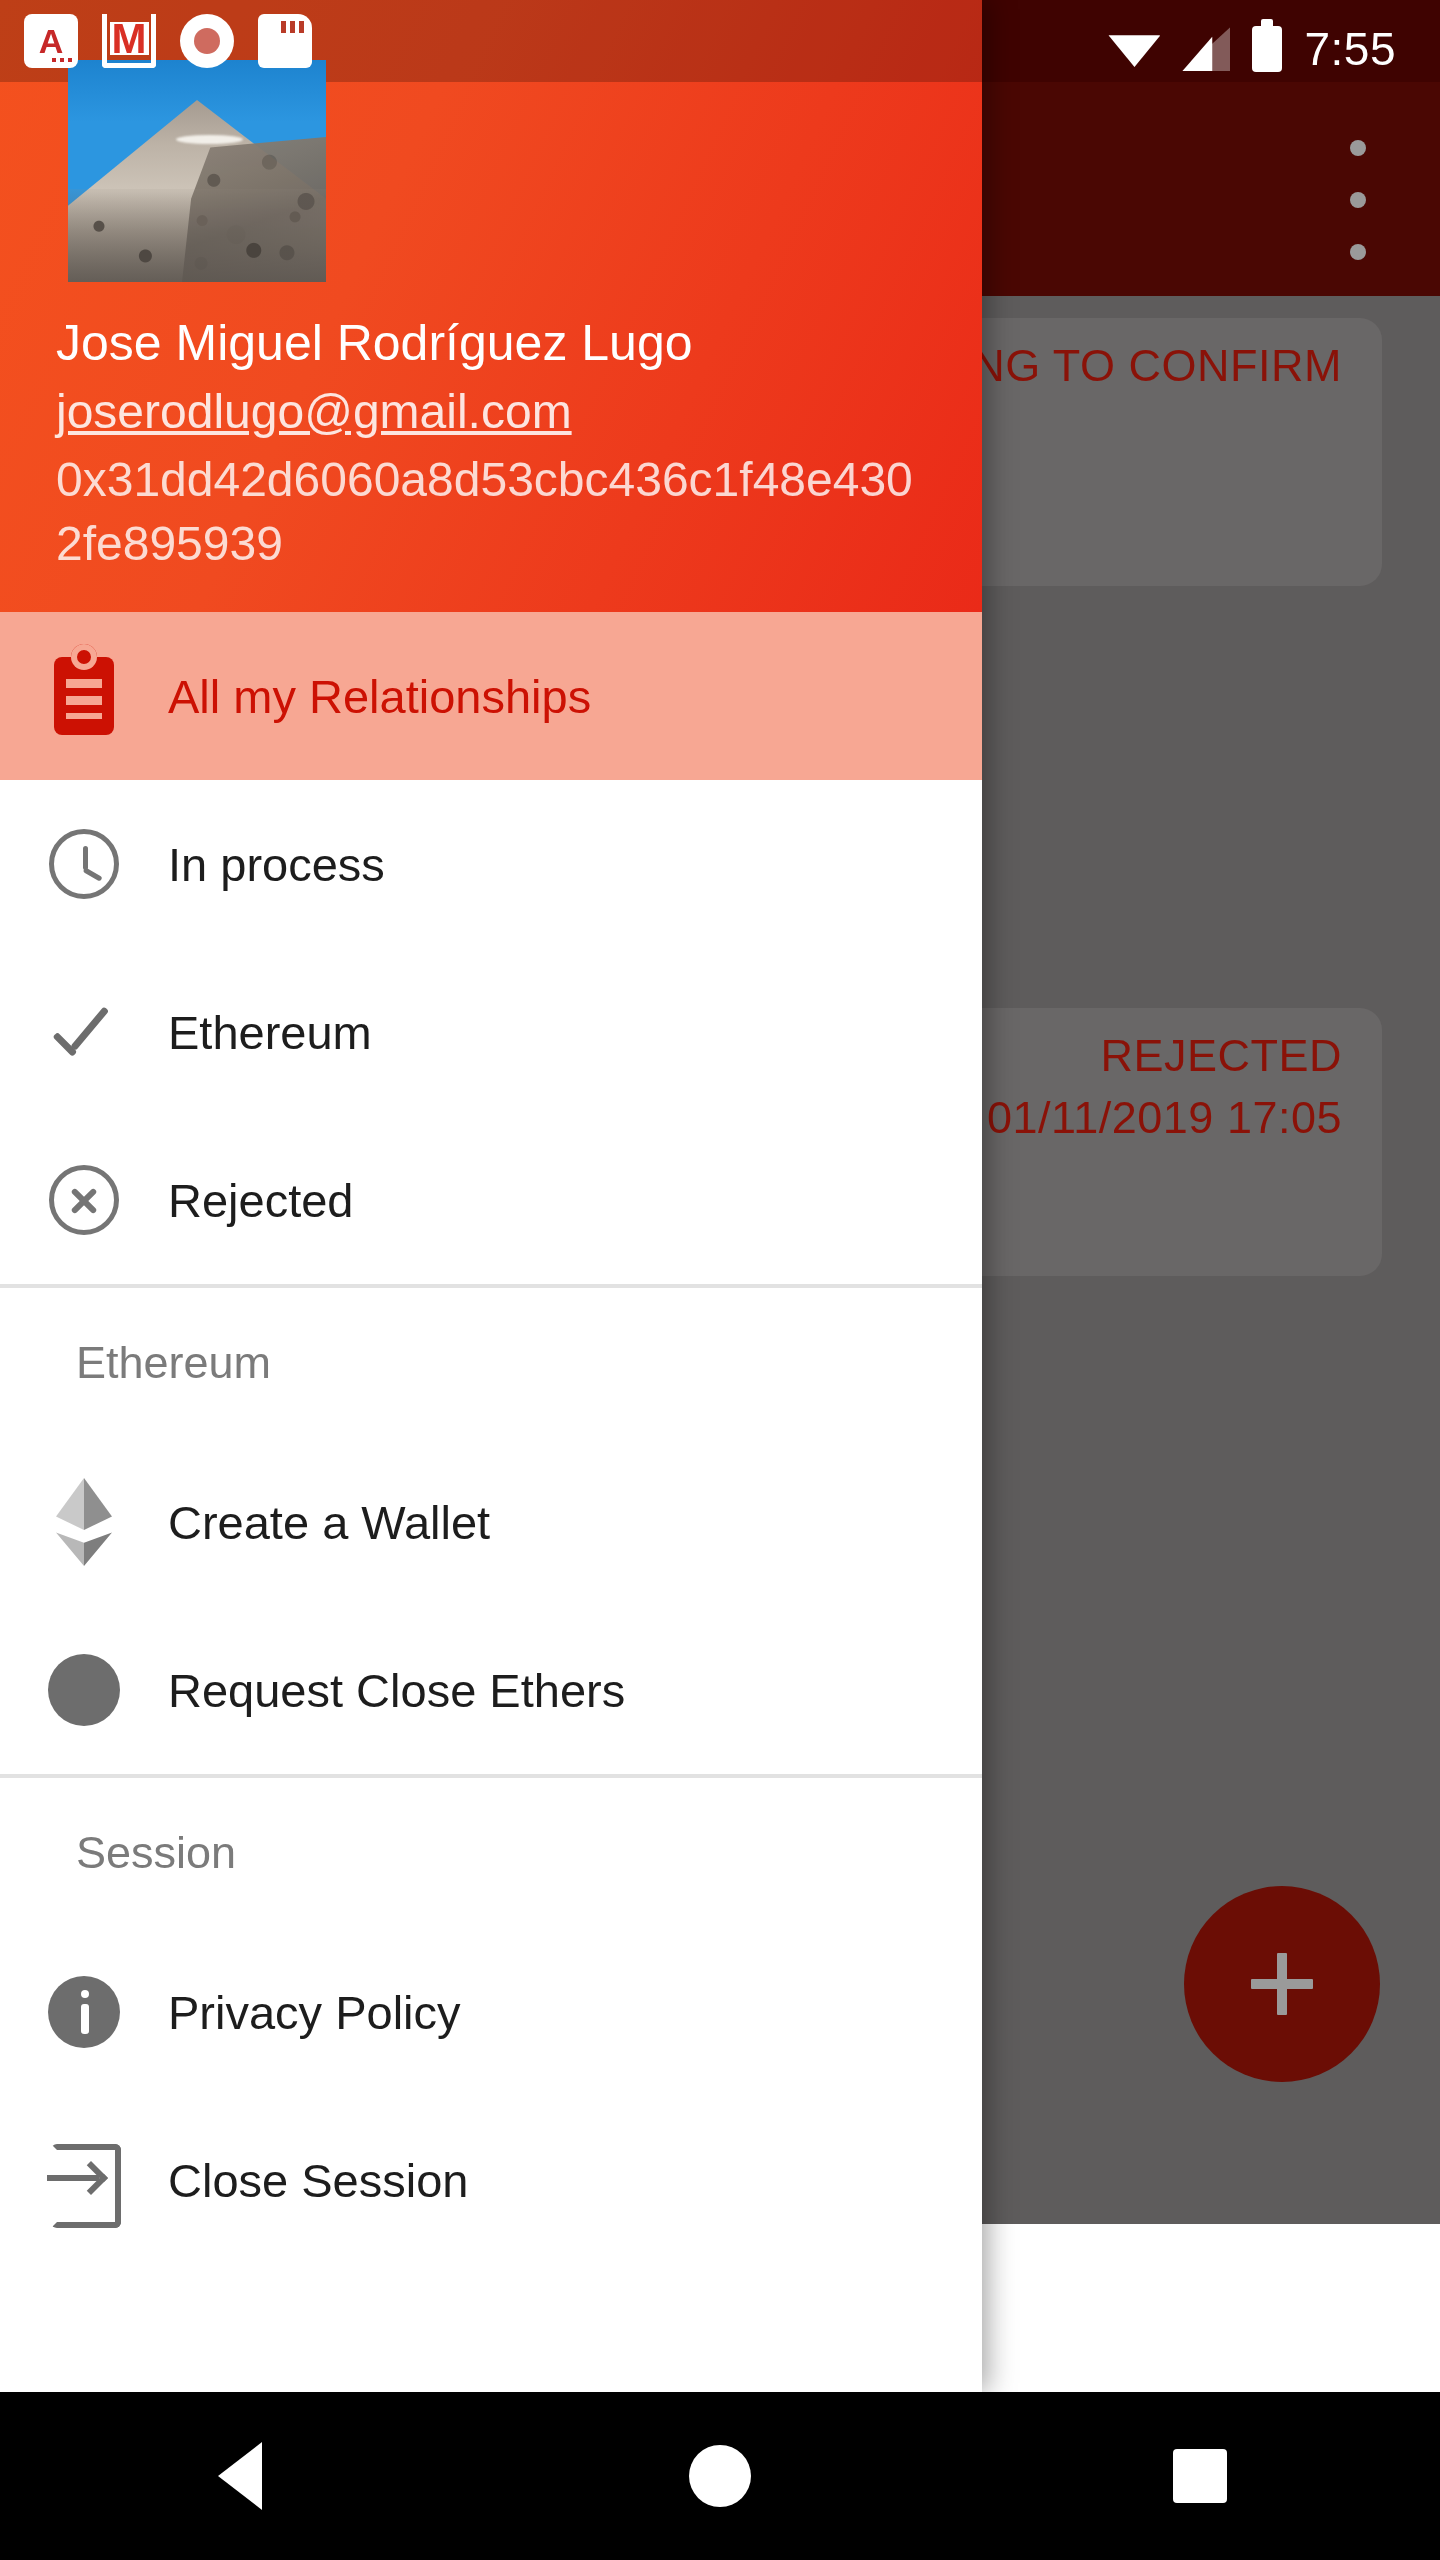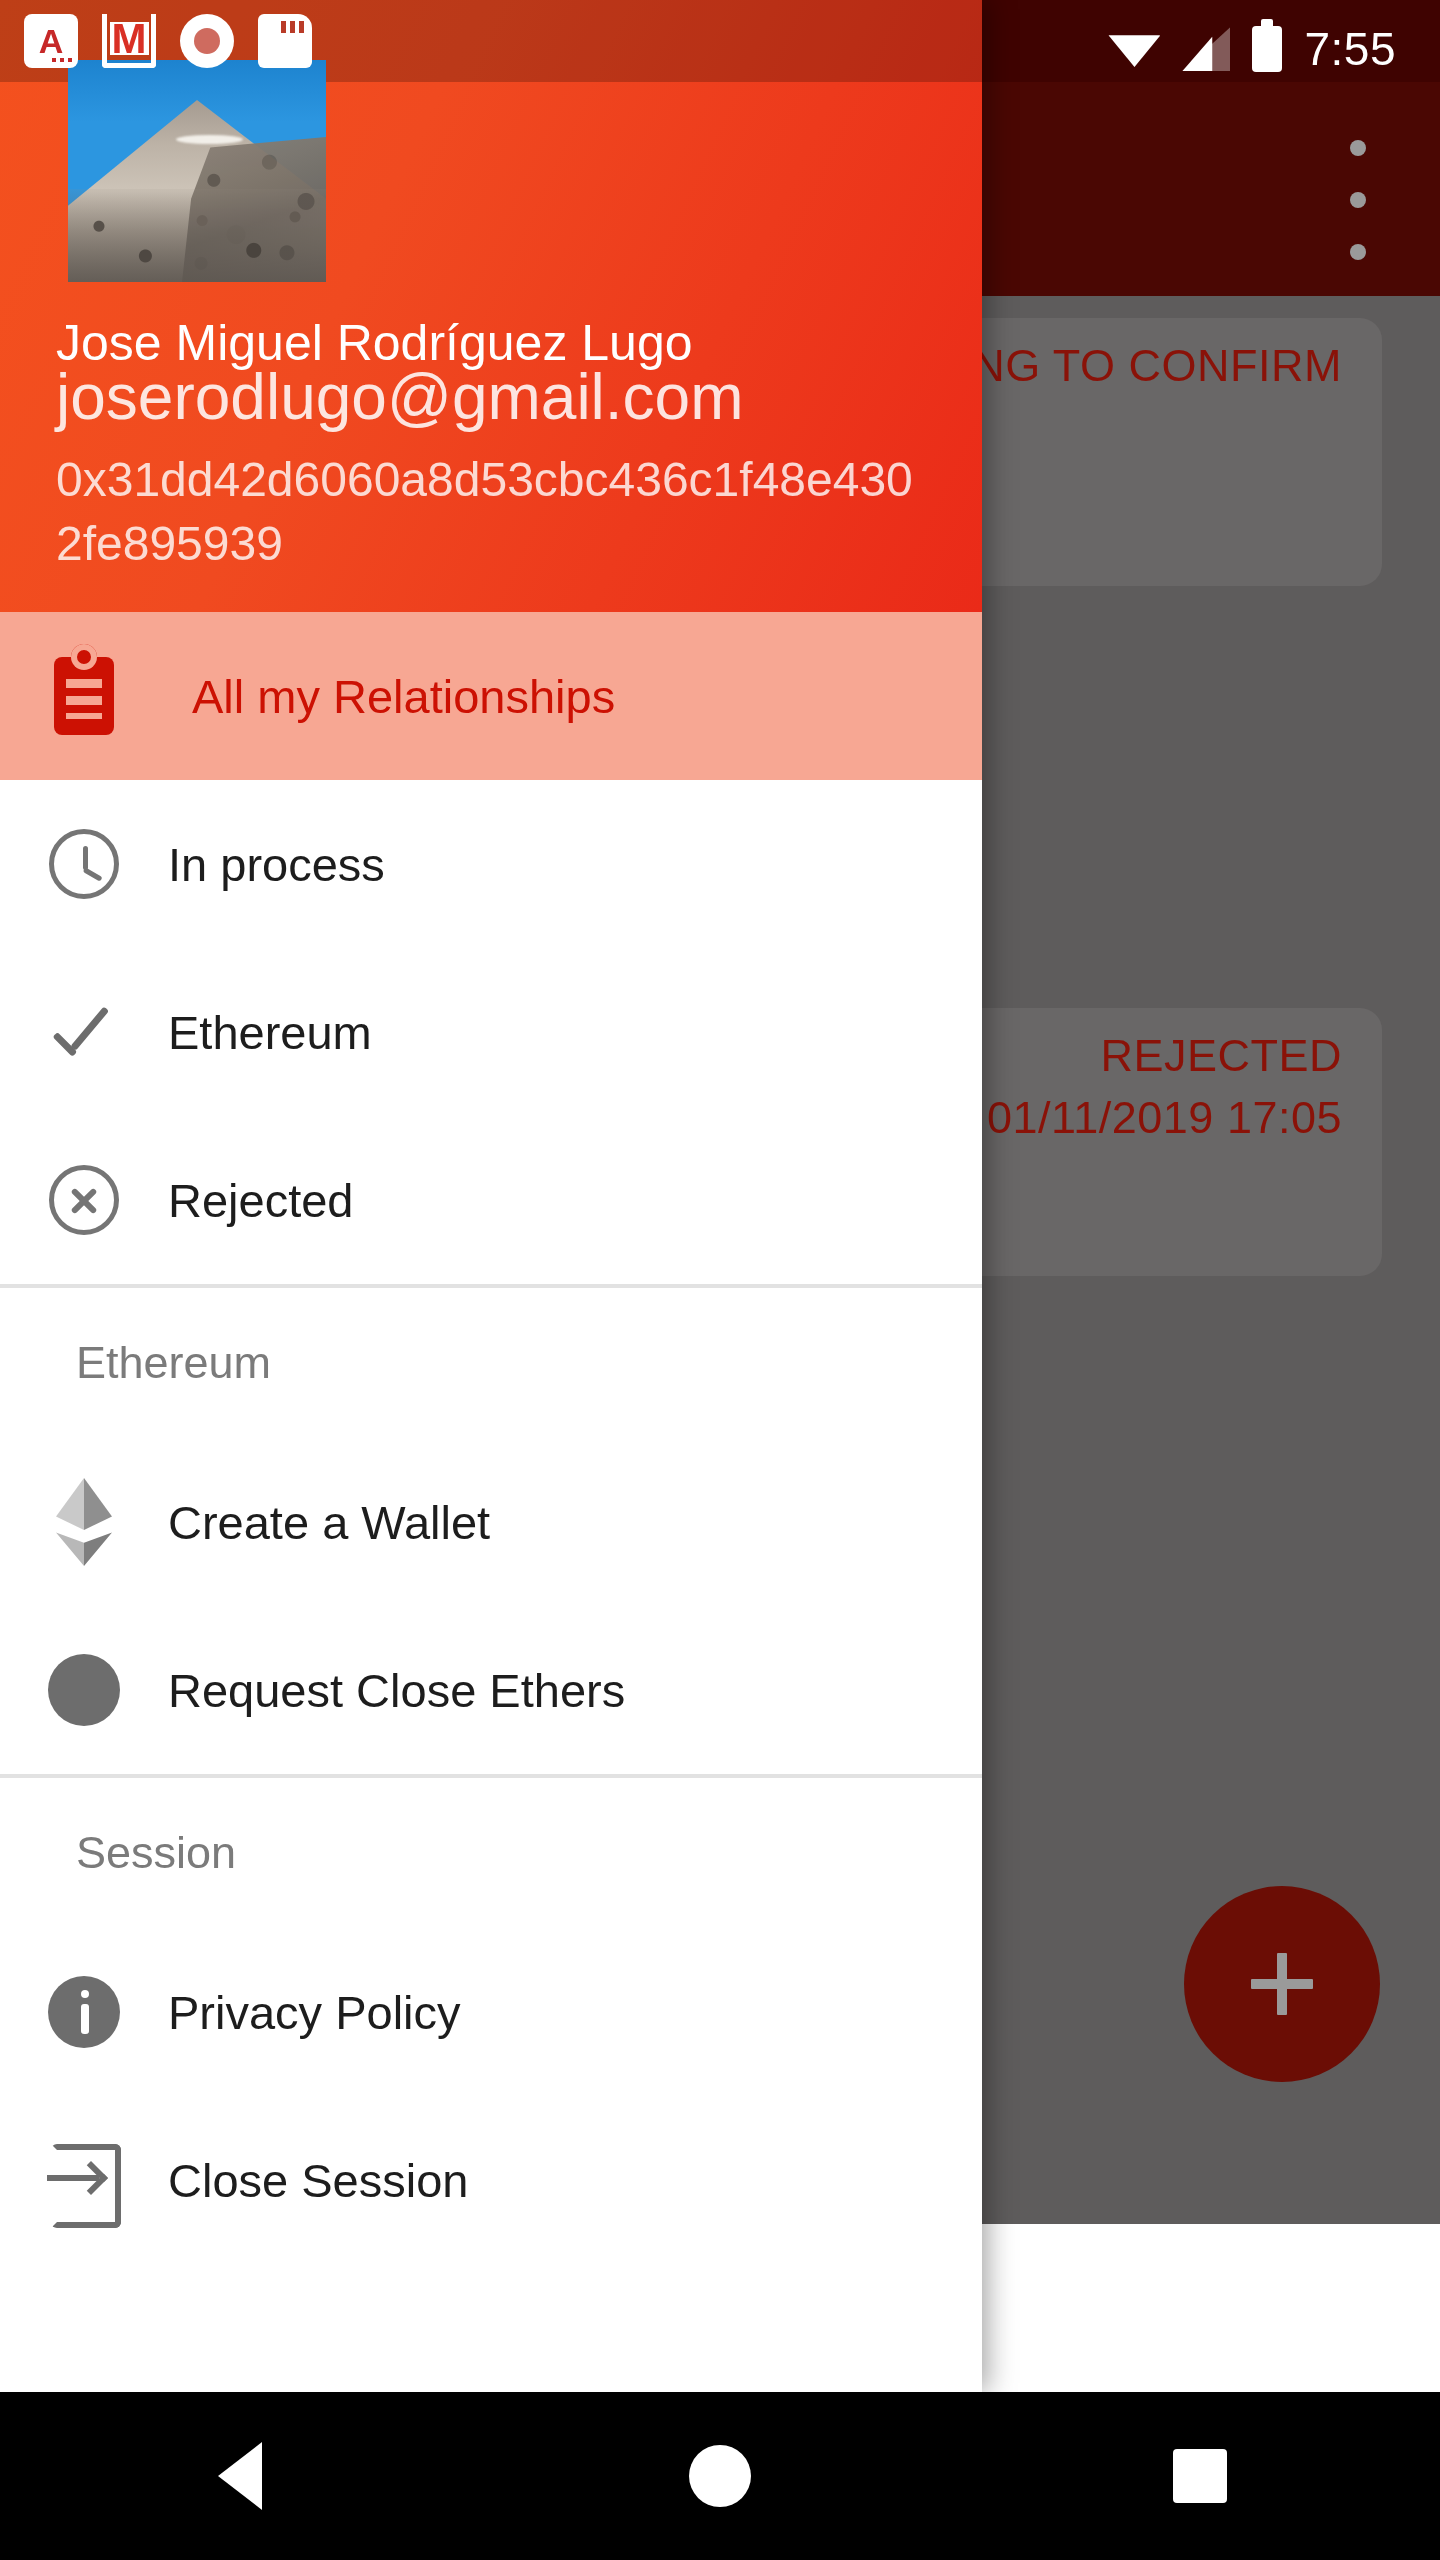--- a/index.html
+++ b/index.html
@@ -135,31 +135,31 @@
       radial-gradient(circle at 12% 40%, #575049 0 5px, transparent 6px),
       radial-gradient(circle at 30% 72%, #4e4842 0 6px, transparent 7px),
       radial-gradient(circle at 52% 34%, #6a6159 0 5px, transparent 6px),
       radial-gradient(circle at 72% 66%, #4a443e 0 7px, transparent 8px),
       radial-gradient(circle at 88% 30%, #635b53 0 5px, transparent 6px),
       linear-gradient(180deg,rgba(150,140,130,.1),rgba(90,84,78,.85));
   }
   #avatar .glint { position:absolute; left:42%; top:34%; width:26%; height:4%; background:#f2efe9; border-radius:50%; filter:blur(1px); }
 
   #profile-name { position:absolute; left:56px; top:314px; color:#fff; font-size:50px; white-space:nowrap; }
-  #profile-email { position:absolute; left:56px; top:360px; color:rgba(255,255,255,.86); font-size:64px; white-space:nowrap; }
+  #profile-email { position:absolute; left:56px; top:384px; color:rgba(255,255,255,.86); font-size:48px; white-space:nowrap;text-decoration:underline; }
   #profile-address { position:absolute; left:56px; top:448px; width:870px; color:rgba(255,255,255,.80); font-size:48px; line-height:64px; word-break:break-all; }
 
   .menu-item {
     position:relative; height:168px; width:982px;
     display:flex; align-items:center;
   }
   .menu-item.selected { background:#f7a793; }
   .menu-icon { width:168px; display:flex; align-items:center; justify-content:center; flex:0 0 168px; }
   .menu-label { font-size:47px; color:#1d1d1d; }
-  .menu-item.selected .menu-label { color:#cc1103;margin-left:24px; }
+  .menu-item.selected .menu-label { color:#cc1103; }
 
   .divider { height:4px; background:#e2e2e2; width:982px; }
   .section-title { height:150px; display:flex; align-items:center; padding-left:76px; font-size:45px; color:#7b7b7b; }
 
   
   .ic-clipboard { width:60px; height:78px; background:#cc1103; border-radius:8px; position:relative; }
   .ic-clipboard::before { content:""; position:absolute; left:50%; top:-13px; transform:translateX(-50%);
       width:26px; height:26px; border-radius:50%; background:#cc1103; box-shadow:inset 0 0 0 6px #f7a793; }
   .ic-clipboard::after { content:""; position:absolute; left:12px; top:22px; width:36px; height:40px;
       background:repeating-linear-gradient(#f7a793 0 9px, #cc1103 9px 17px); }

